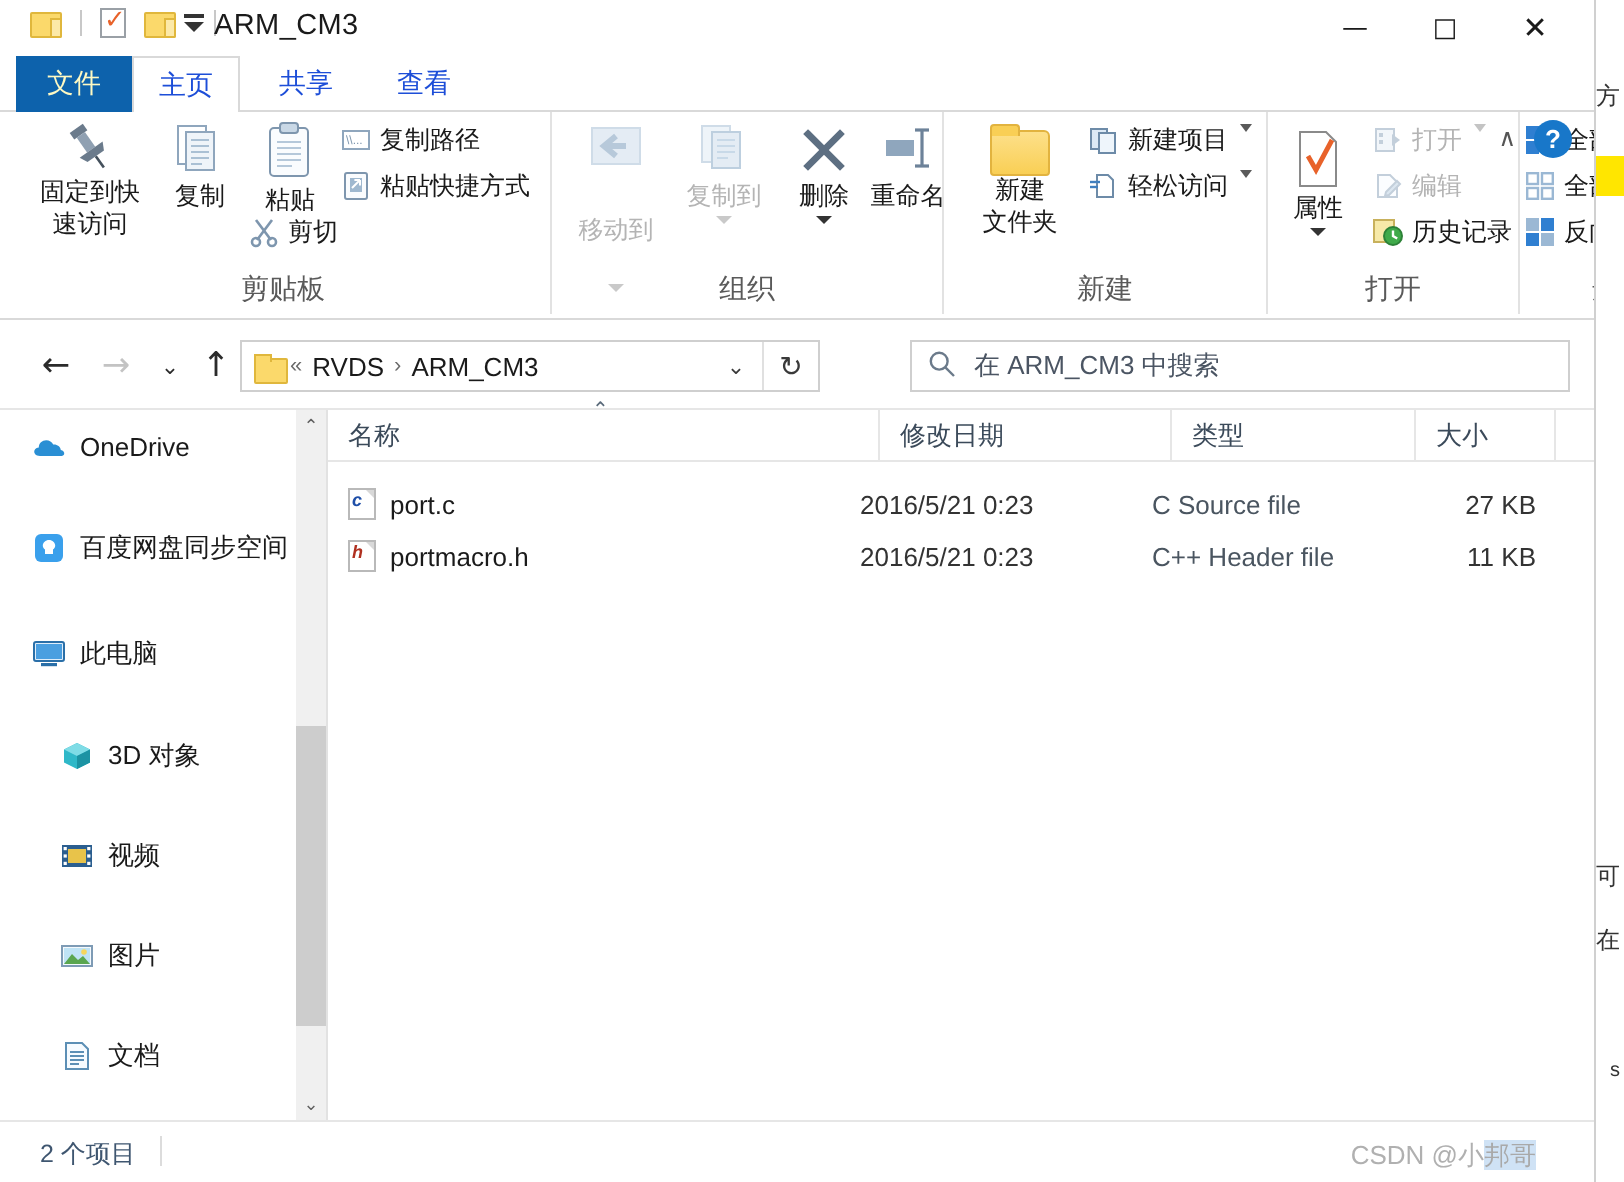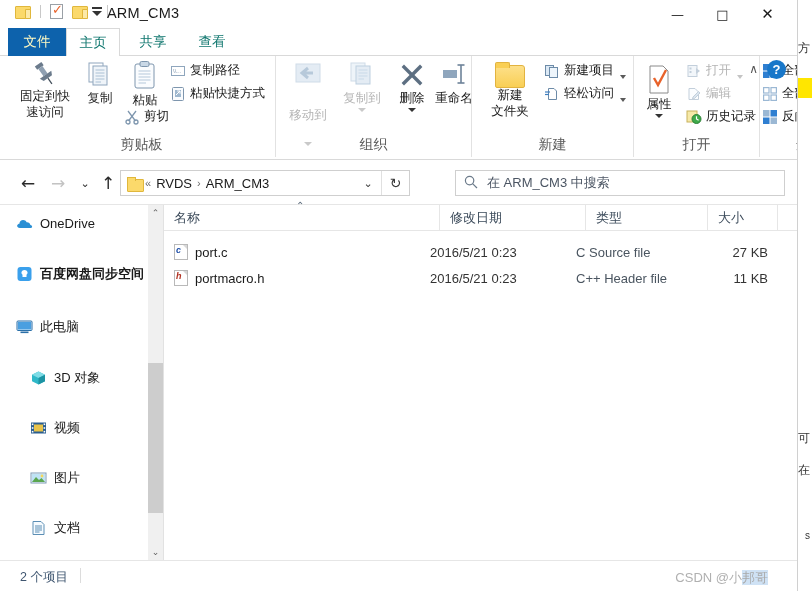--- a/index.html
+++ b/index.html
@@ -74,21 +74,21 @@
   .win-btn.close { font-size: 15px; }
 
   
   .tabbar {
     position: absolute; left: 0; top: 28px; width: 798px; height: 28px;
     background: #ffffff;
   }
   .tab {
     position: absolute; top: 0; height: 28px;
     display: flex; align-items: center; justify-content: center;
-    font-size: 13.5px; color: #0f766e;
+    font-size: 13.5px; color: #1d4ed8;
   }
   .tab.file { left: 8px; width: 58px; background: #0d62ac; color: #fef9c3; }
   .tab.active { background: #ffffff; border-top: 1px solid #d9d9d9;
                 border-left: 1px solid #d9d9d9; border-right: 1px solid #d9d9d9; }
   .tab.home { left: 66px; width: 54px; }
   .tab.share { left: 125px; width: 56px; }
   .tab.view { left: 185px; width: 54px; }
   .tabbar-underline {
     position: absolute; left: 0; top: 27px; width: 798px; height: 1px; background: #d9d9d9;
   }
@@ -107,21 +107,21 @@
     position: absolute; bottom: 3px; left: 0; right: 0;
     text-align: center; font-size: 14px; color: #5a5a5a;
   }
   .big-btn {
     position: absolute; top: 4px; width: 56px;
     display: flex; flex-direction: column; align-items: center; gap: 1px;
   }
   .big-btn .lbl { font-size: 12.5px; color: #1a1a1a; line-height: 15px; text-align: center; }
   .big-btn .lbl.dim { color: #b4b4b4; }
   .small-btn {
-    position: absolute; display: flex; align-items: flex-end; gap: 4px;
+    position: absolute; display: flex; align-items: flex-start; gap: 4px;
   }
   .small-btn .lbl { font-size: 12.5px; color: #1a1a1a; white-space: nowrap; }
   .small-btn .lbl.dim { color: #b4b4b4; }
   .dd { width:0;height:0;border-left:3.5px solid transparent;border-right:3.5px solid transparent;border-top:4px solid #5a5a5a;margin-left:2px; }
   .dd.dim { border-top-color:#c4c4c4; }
   .dd-big { width:0;height:0;border-left:4px solid transparent;border-right:4px solid transparent;border-top:4.5px solid #333;margin-top:1px; }
   .dd-big.dim { border-top-color:#c9c9c9; }
 
   
   .ico { position: relative; display: inline-block; flex-shrink: 0; }
@@ -622,21 +622,21 @@
 
       <div class="nav-item" style="top:6px;">
         <span class="nav-icon">
           <svg width="17" height="16" viewBox="0 0 17 16">
             <path d="M4 12 C1.8 12 0.8 10.6 1.2 9.3 C1.5 8.2 2.6 7.7 3.4 7.7 C3.4 5.6 5.1 4.1 7.1 4.1 C8.7 4.1 10 5 10.6 6.3 C12.5 6.1 14.2 7.3 14.4 9 C15.6 9.2 16.3 10.1 16.1 11 C15.9 11.7 15.2 12 14.4 12 Z" fill="#2a8fd4"></path>
           </svg>
         </span>
         <span class="nav-label">OneDrive</span>
       </div>
 
-      <div class="nav-item" style="top:31px;font-weight:bold;">
+      <div class="nav-item" style="top:31px;">
         <span class="nav-icon">
           <svg width="17" height="16" viewBox="0 0 17 16">
             <rect x="1.5" y="1" width="14" height="14" rx="3" fill="#3aa0ec"></rect>
             <path d="M8.5 4 C10.2 4 11.6 5.3 11.6 6.8 C11.6 7.6 11.2 8.3 10.5 8.8 L10.5 11 L6.5 11 L6.5 8.8 C5.8 8.3 5.4 7.6 5.4 6.8 C5.4 5.3 6.8 4 8.5 4 Z" fill="#fff"></path>
           </svg>
         </span>
         <span class="nav-label">百度网盘同步空间</span>
       </div>
 
       <div class="nav-item" style="top:59px;">

